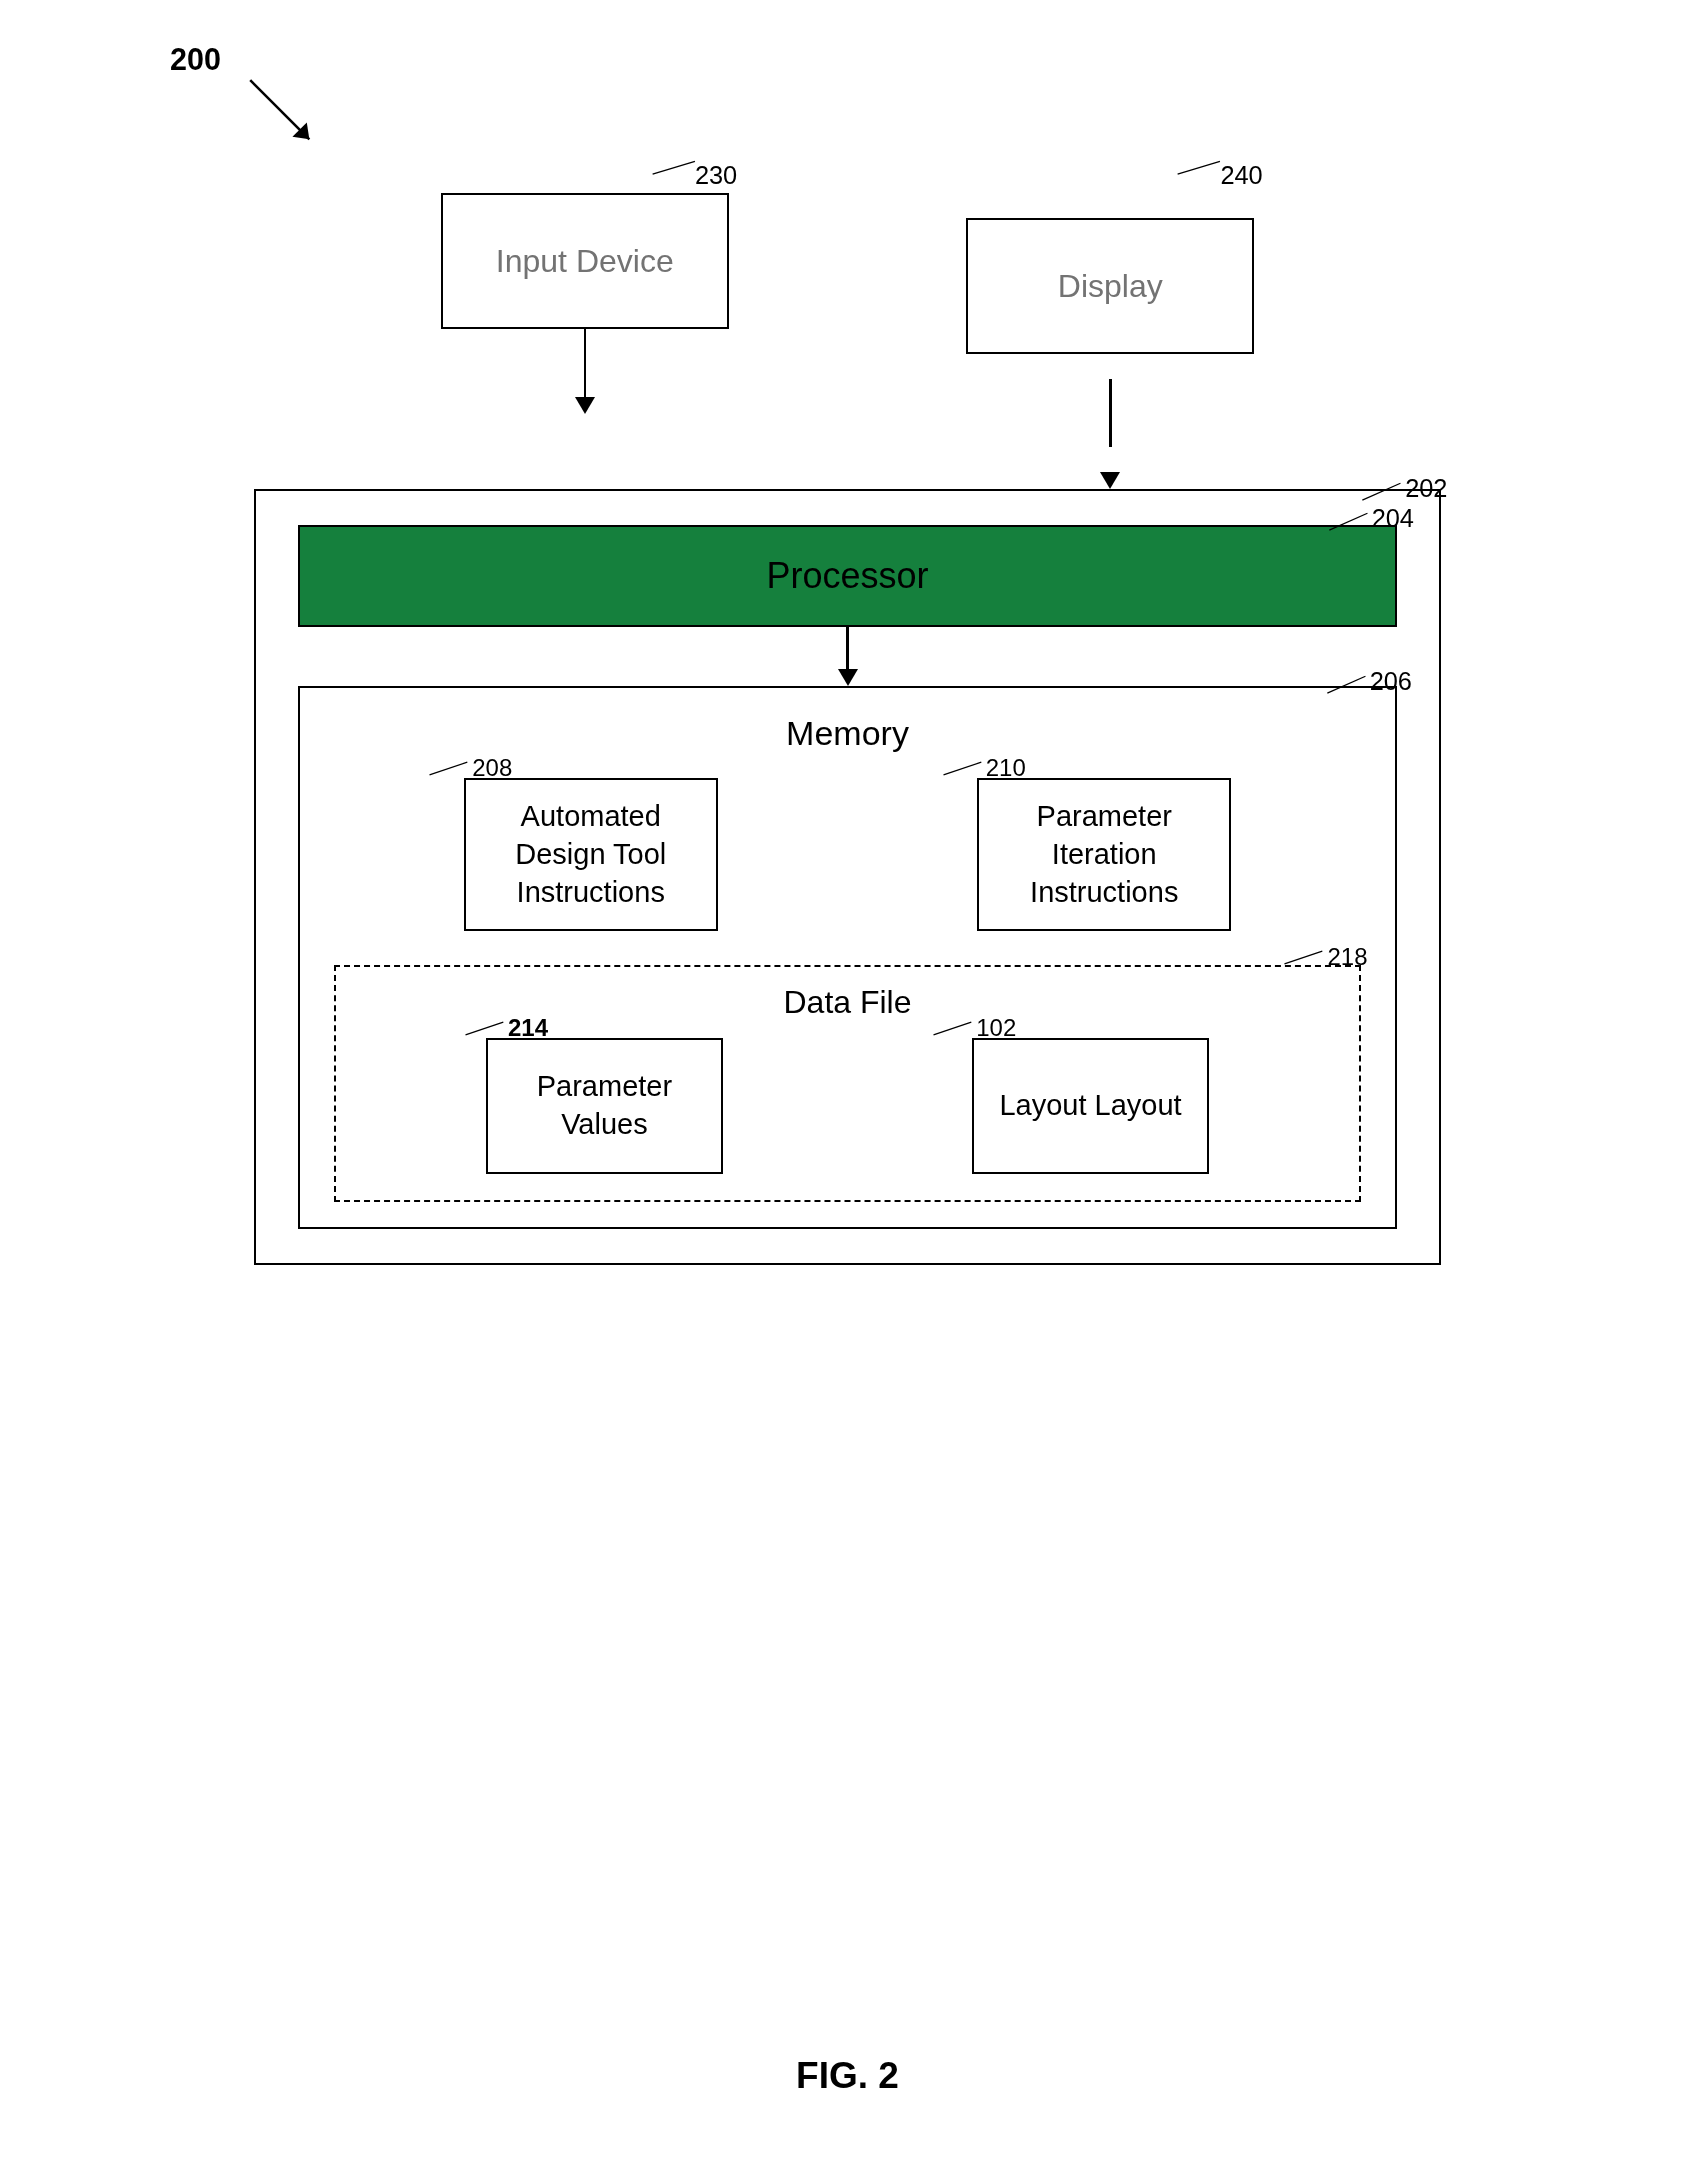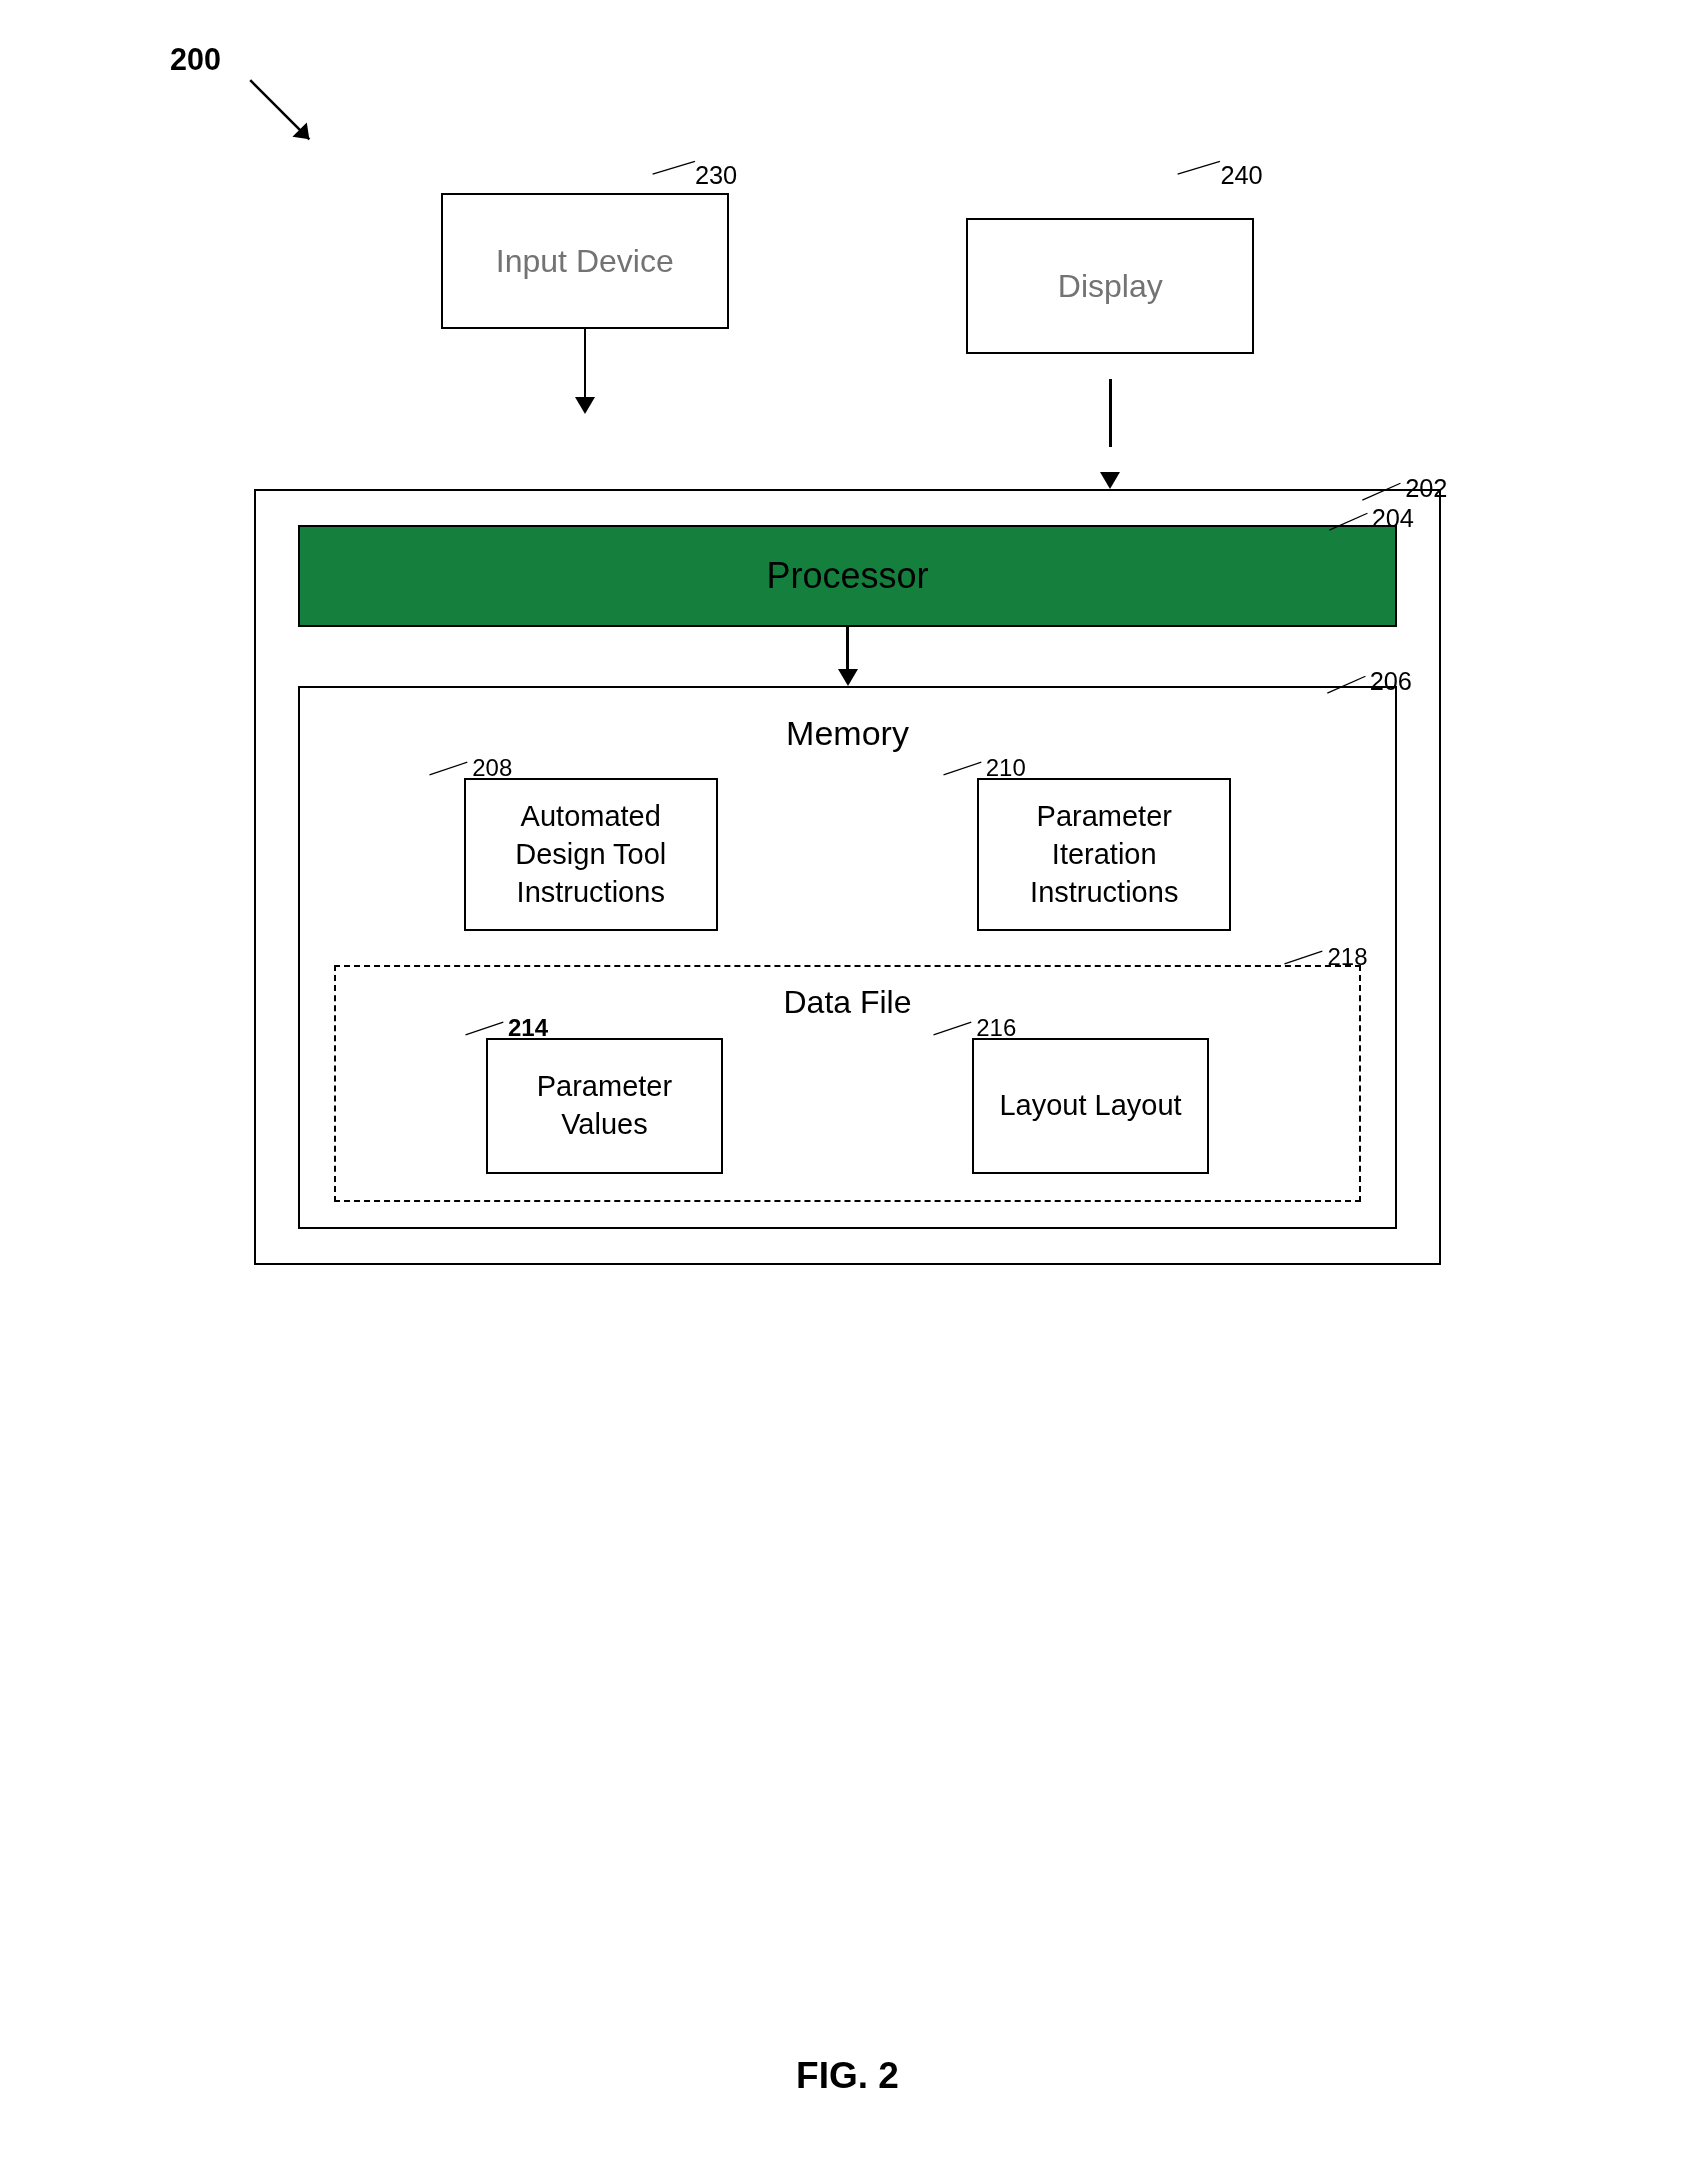--- a/index.html
+++ b/index.html
@@ -254,21 +254,21 @@
             <div class="data-box">
               <span>Parameter Values</span>
             </div>
           </div>
 
           <div style="position: relative;">
             <div style="position: absolute; top: -24px; left: 4.2px; font-size: 24px; white-space: nowrap;">
               <svg width="51" height="21" style="position:absolute; top:4.2px; left:-47px;" viewBox="0 0 60 25">
                 <line x1="50" y1="5" x2="5" y2="20" stroke="#000" stroke-width="1.5"></line>
               </svg>
-              <span>216</span>
+              <span>102</span>
             </div>
             <div class="data-box">
               <span>Layout Layout</span>
             </div>
           </div>
 
         </div>
       </div>
 
     </div>

